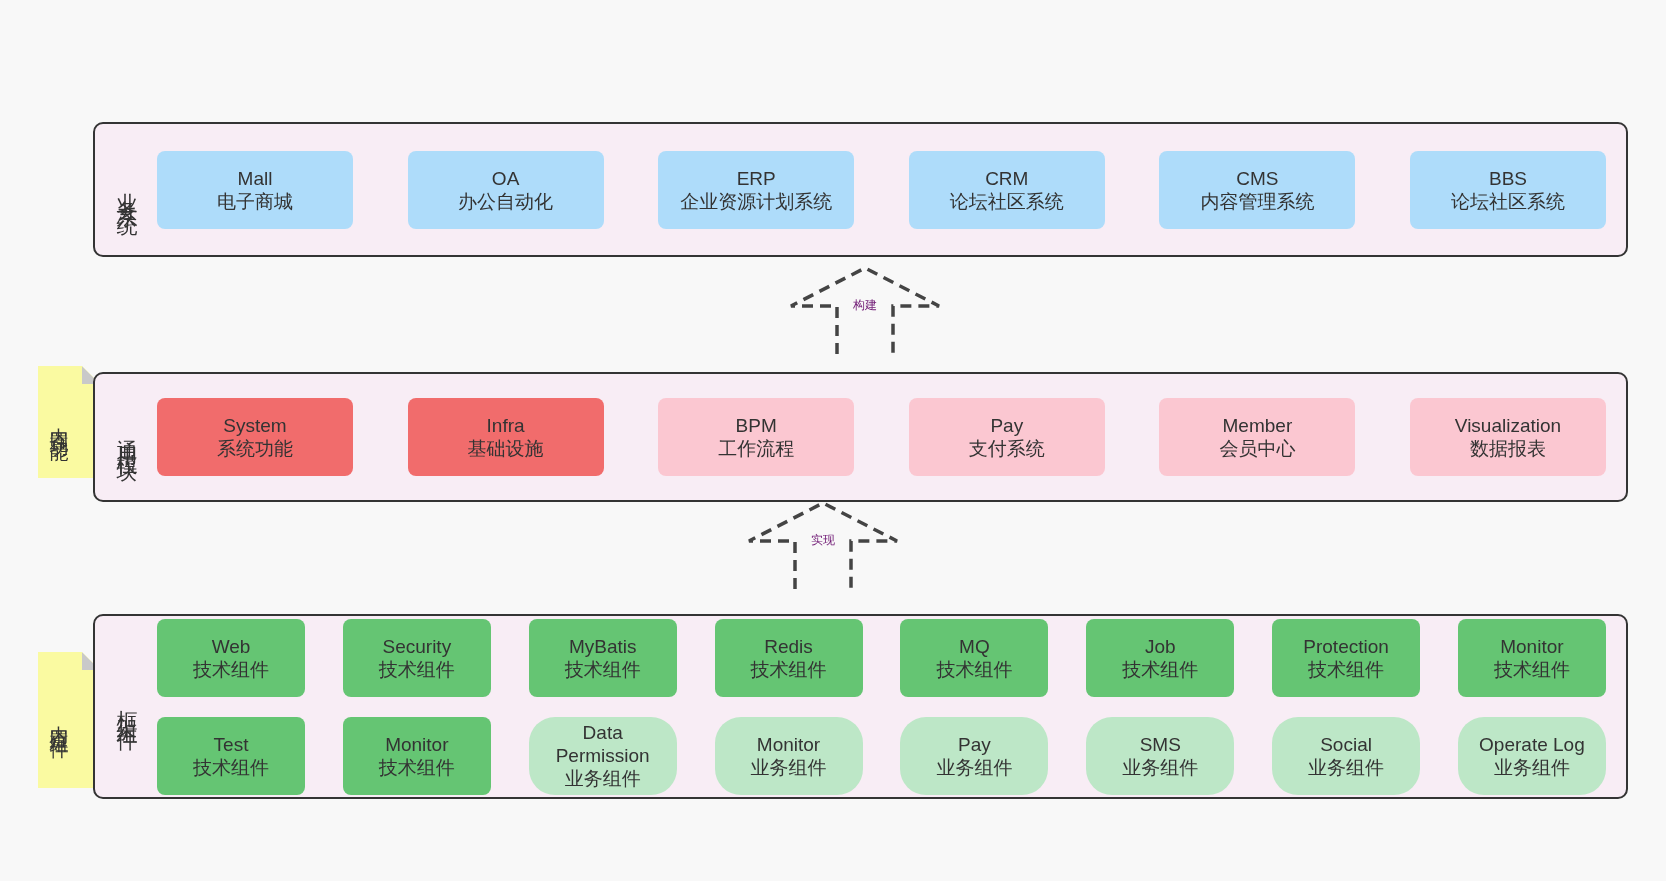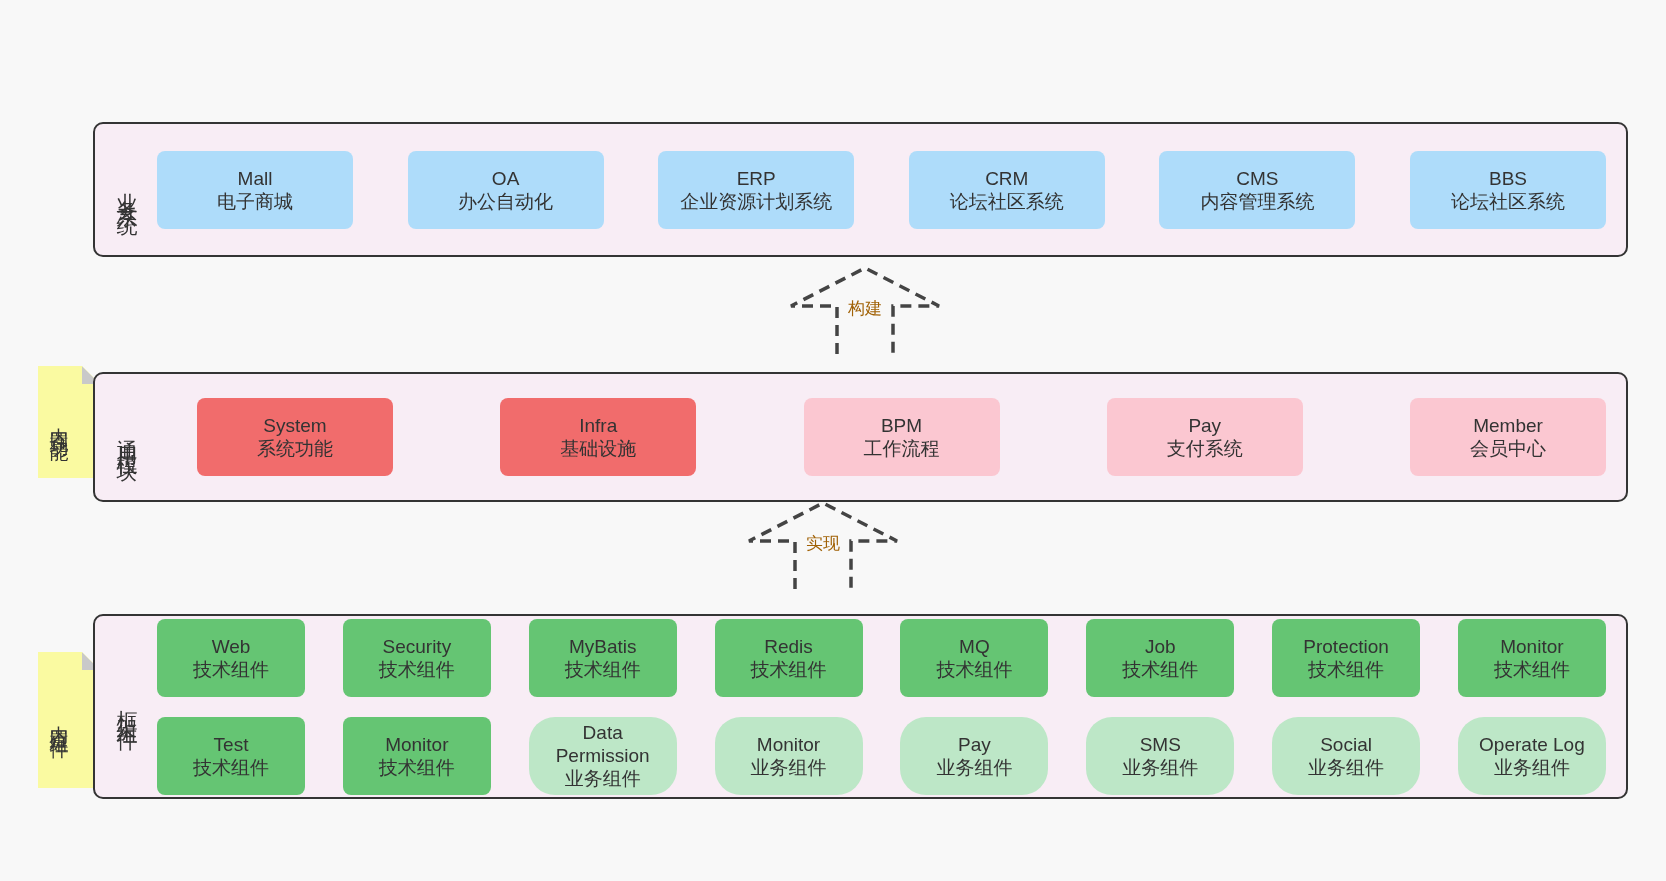--- a/index.html
+++ b/index.html
@@ -4,21 +4,21 @@
 <style>
   html,body{margin:0;padding:0;background:#f8f8f8;}
   #stage{position:relative;width:1666px;height:881px;background:#f8f8f8;overflow:hidden;
          font-family:"Liberation Sans","DejaVu Sans",sans-serif;color:#333;}
 
   
   .panel{position:absolute;left:93px;width:1535px;box-sizing:border-box;
          background:#f8edf5;border:2px solid #343434;border-radius:10px;
          display:flex;align-items:center;z-index:2;}
   #panel-business{top:122px;height:135px;}
-  #panel-modules{top:372px;height:130px;gap:40px;}
+  #panel-modules{top:372px;height:130px;}
   #panel-components{top:614px;height:185px;}
 
   .panel-label{writing-mode:vertical-rl;text-orientation:upright;
                font-size:21px;letter-spacing:7px;margin:0 12px 0 18px;
                white-space:nowrap;color:#333;}
 
   .boxes{flex:1;display:flex;justify-content:space-between;align-items:center;
          padding:0 20px 0 4px;}
   .rows{flex:1;display:flex;flex-direction:column;gap:20px;padding:0;}
 
@@ -46,21 +46,21 @@
                  font-size:19px;letter-spacing:5px;color:#333;margin-left:-20px;}
   #tag-modules{left:38px;top:366px;height:112px;}
   #tag-components{left:38px;top:652px;height:136px;}
 
   
   .arrow{position:absolute;width:160px;height:94px;z-index:1;}
   #arrow-build{left:785px;top:262px;}
   #arrow-implement{left:743px;top:497px;}
   .arrow svg{display:block;}
   .arrow .arrow-label{position:absolute;left:50%;top:34px;transform:translateX(-50%);
-                      background:#f8f8f8;padding:1px 3px;font-size:17px;color:#a16207;
+                      background:#f8f8f8;padding:1px 3px;font-size:12px;color:#701a75;
                       white-space:nowrap;}
 </style>
 </head>
 <body>
 
 <div id="stage">
 
   <div class="panel" id="panel-business">
     <div class="panel-label">业务系统</div>
     <div class="boxes">
@@ -118,20 +118,24 @@
         <div class="zh">工作流程</div>
       </div>
       <div class="box w6 pink">
         <div class="en">Pay</div>
         <div class="zh">支付系统</div>
       </div>
       <div class="box w6 pink">
         <div class="en">Member</div>
         <div class="zh">会员中心</div>
       </div>
+      <div class="box w6 pink">
+        <div class="en">Visualization</div>
+        <div class="zh">数据报表</div>
+      </div>
     </div>
   </div>
 
   <div class="arrow" id="arrow-implement">
     <svg width="160" height="94" viewBox="0 0 160 94">
       <path d="M52,92 L52,44 L6,44 L80,6 L154,44 L108,44 L108,92" fill="none" stroke="#444" stroke-width="3.5" stroke-dasharray="11,7"></path>
     </svg>
     <div class="arrow-label">实现</div>
   </div>
 

